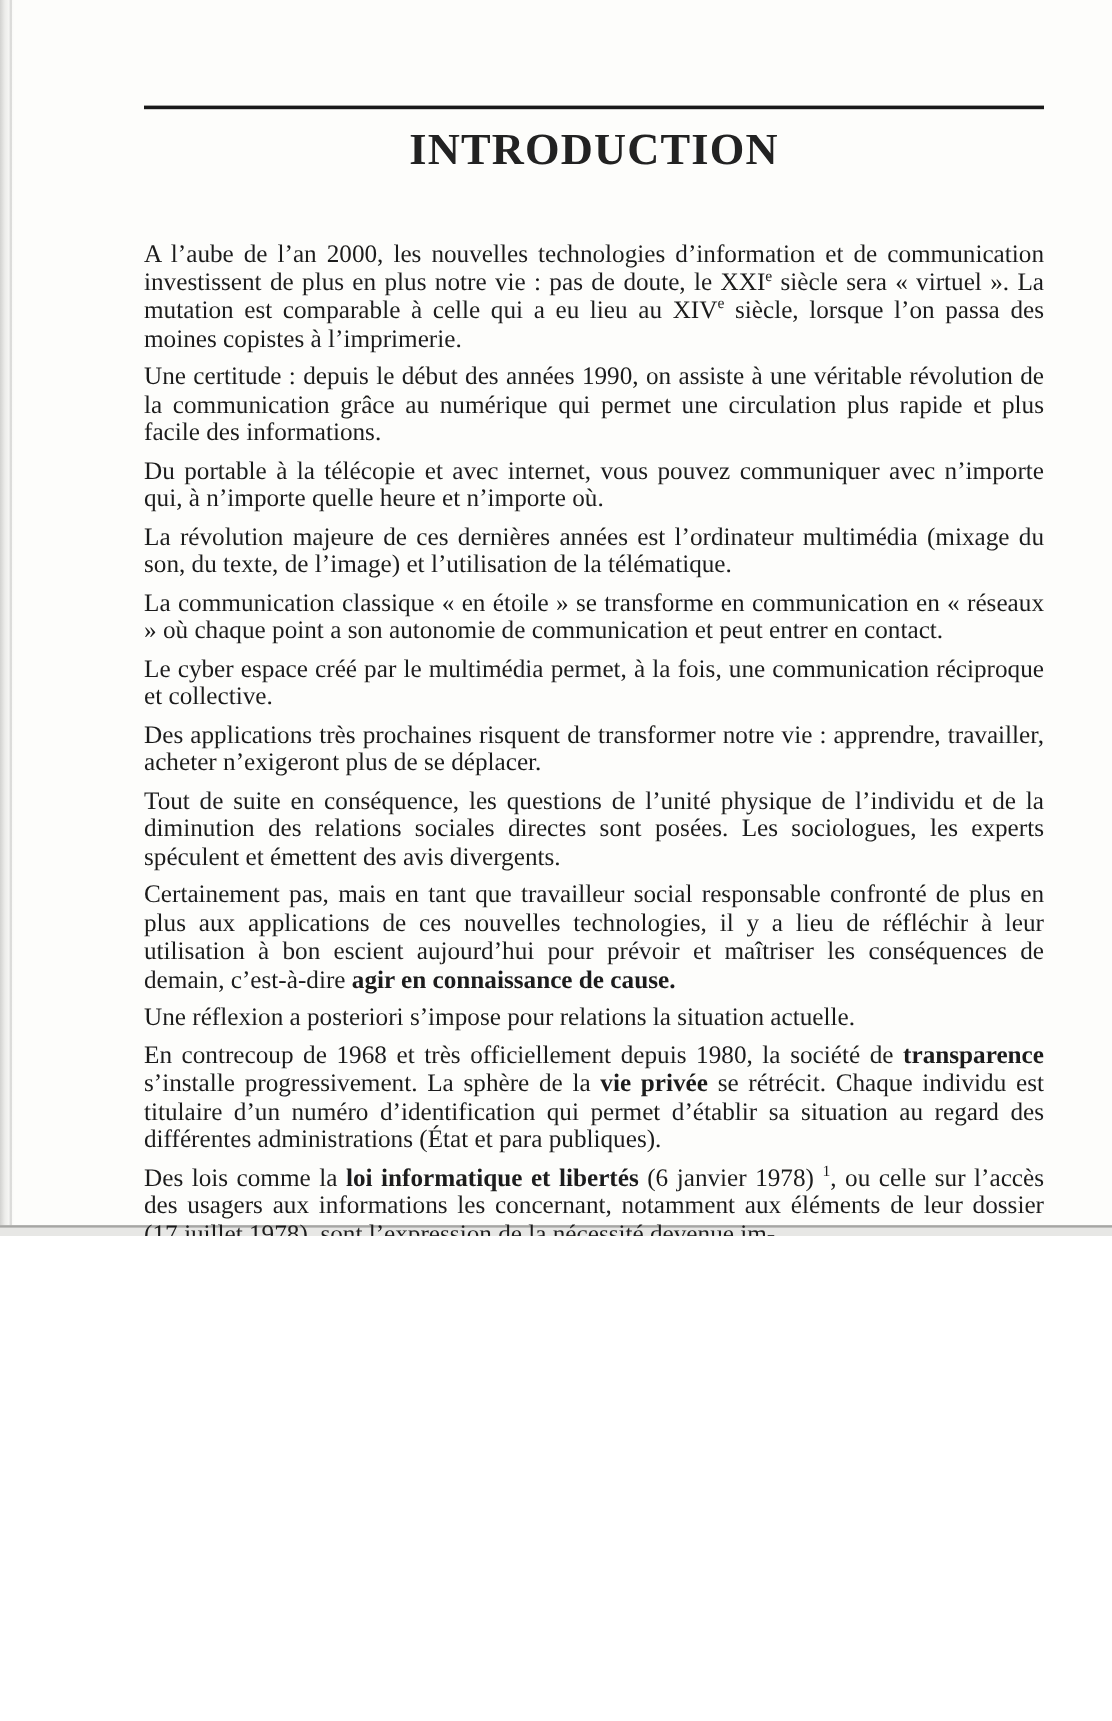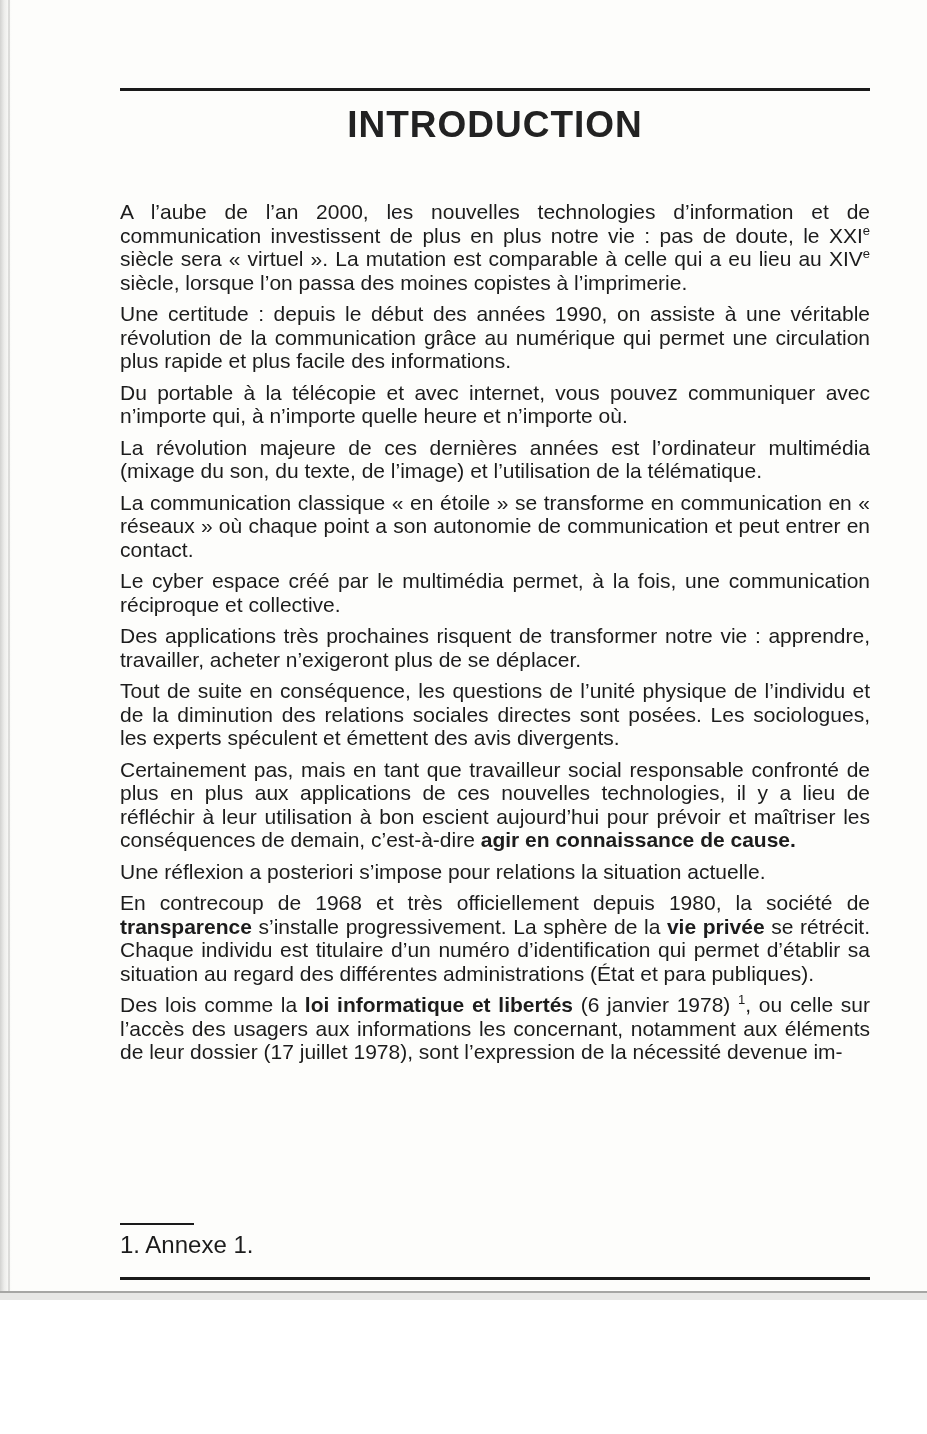--- a/index.html
+++ b/index.html
@@ -3,24 +3,24 @@
 <meta charset="utf-8">
 <style>
   html, body {
     margin: 0;
     padding: 0;
     background: #ffffff;
   }
   .page {
     position: relative;
     width: 927px;
-    height: 1300px;
+    height: 1030px;
     background: var(--paper, #fdfdfb);
     overflow: hidden;
-    font-family: Liberation Sans, sans-serif;
+    font-family: Liberation Serif, serif;
     color: var(--ink, #1c1c1c);
   }
   
   .left-edge {
     position: absolute;
     left: 0; top: 0;
     width: 12px; height: 100%;
     background: linear-gradient(90deg, #d2d2d0 0%, #ededeb 35%, #f8f8f6 70%, rgba(255,255,255,0) 100%);
   }
   .left-edge-line {

